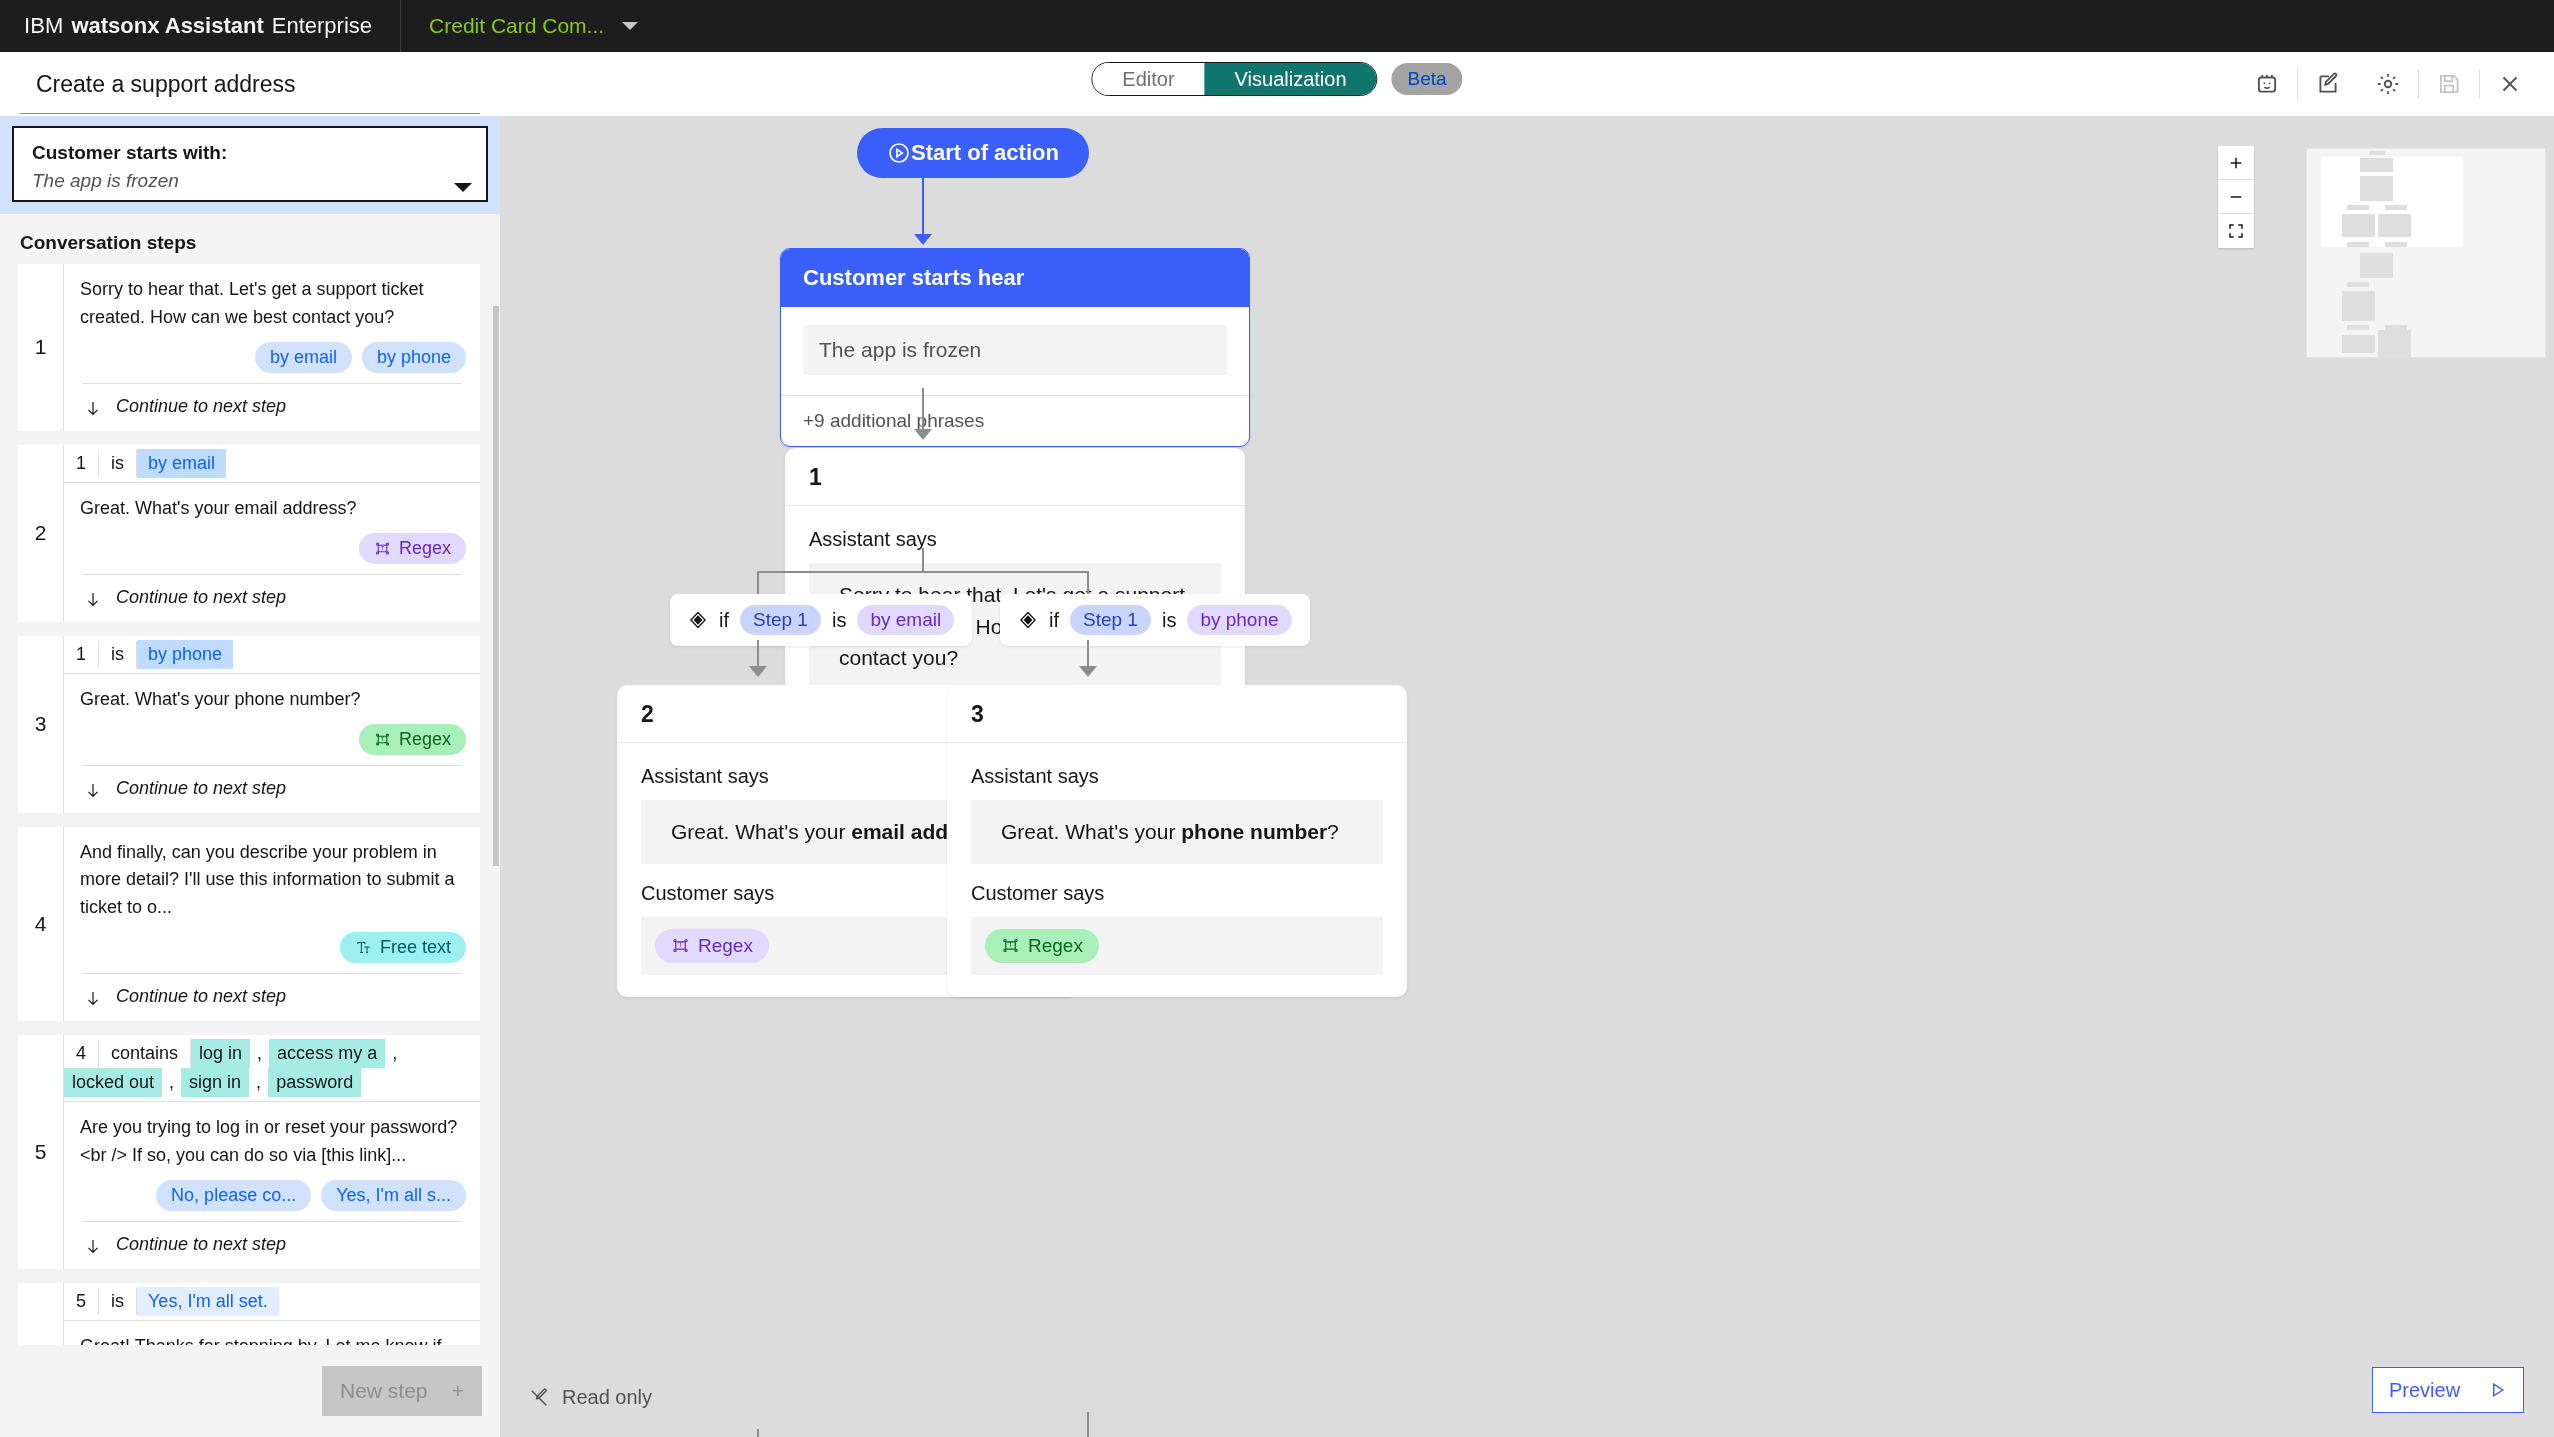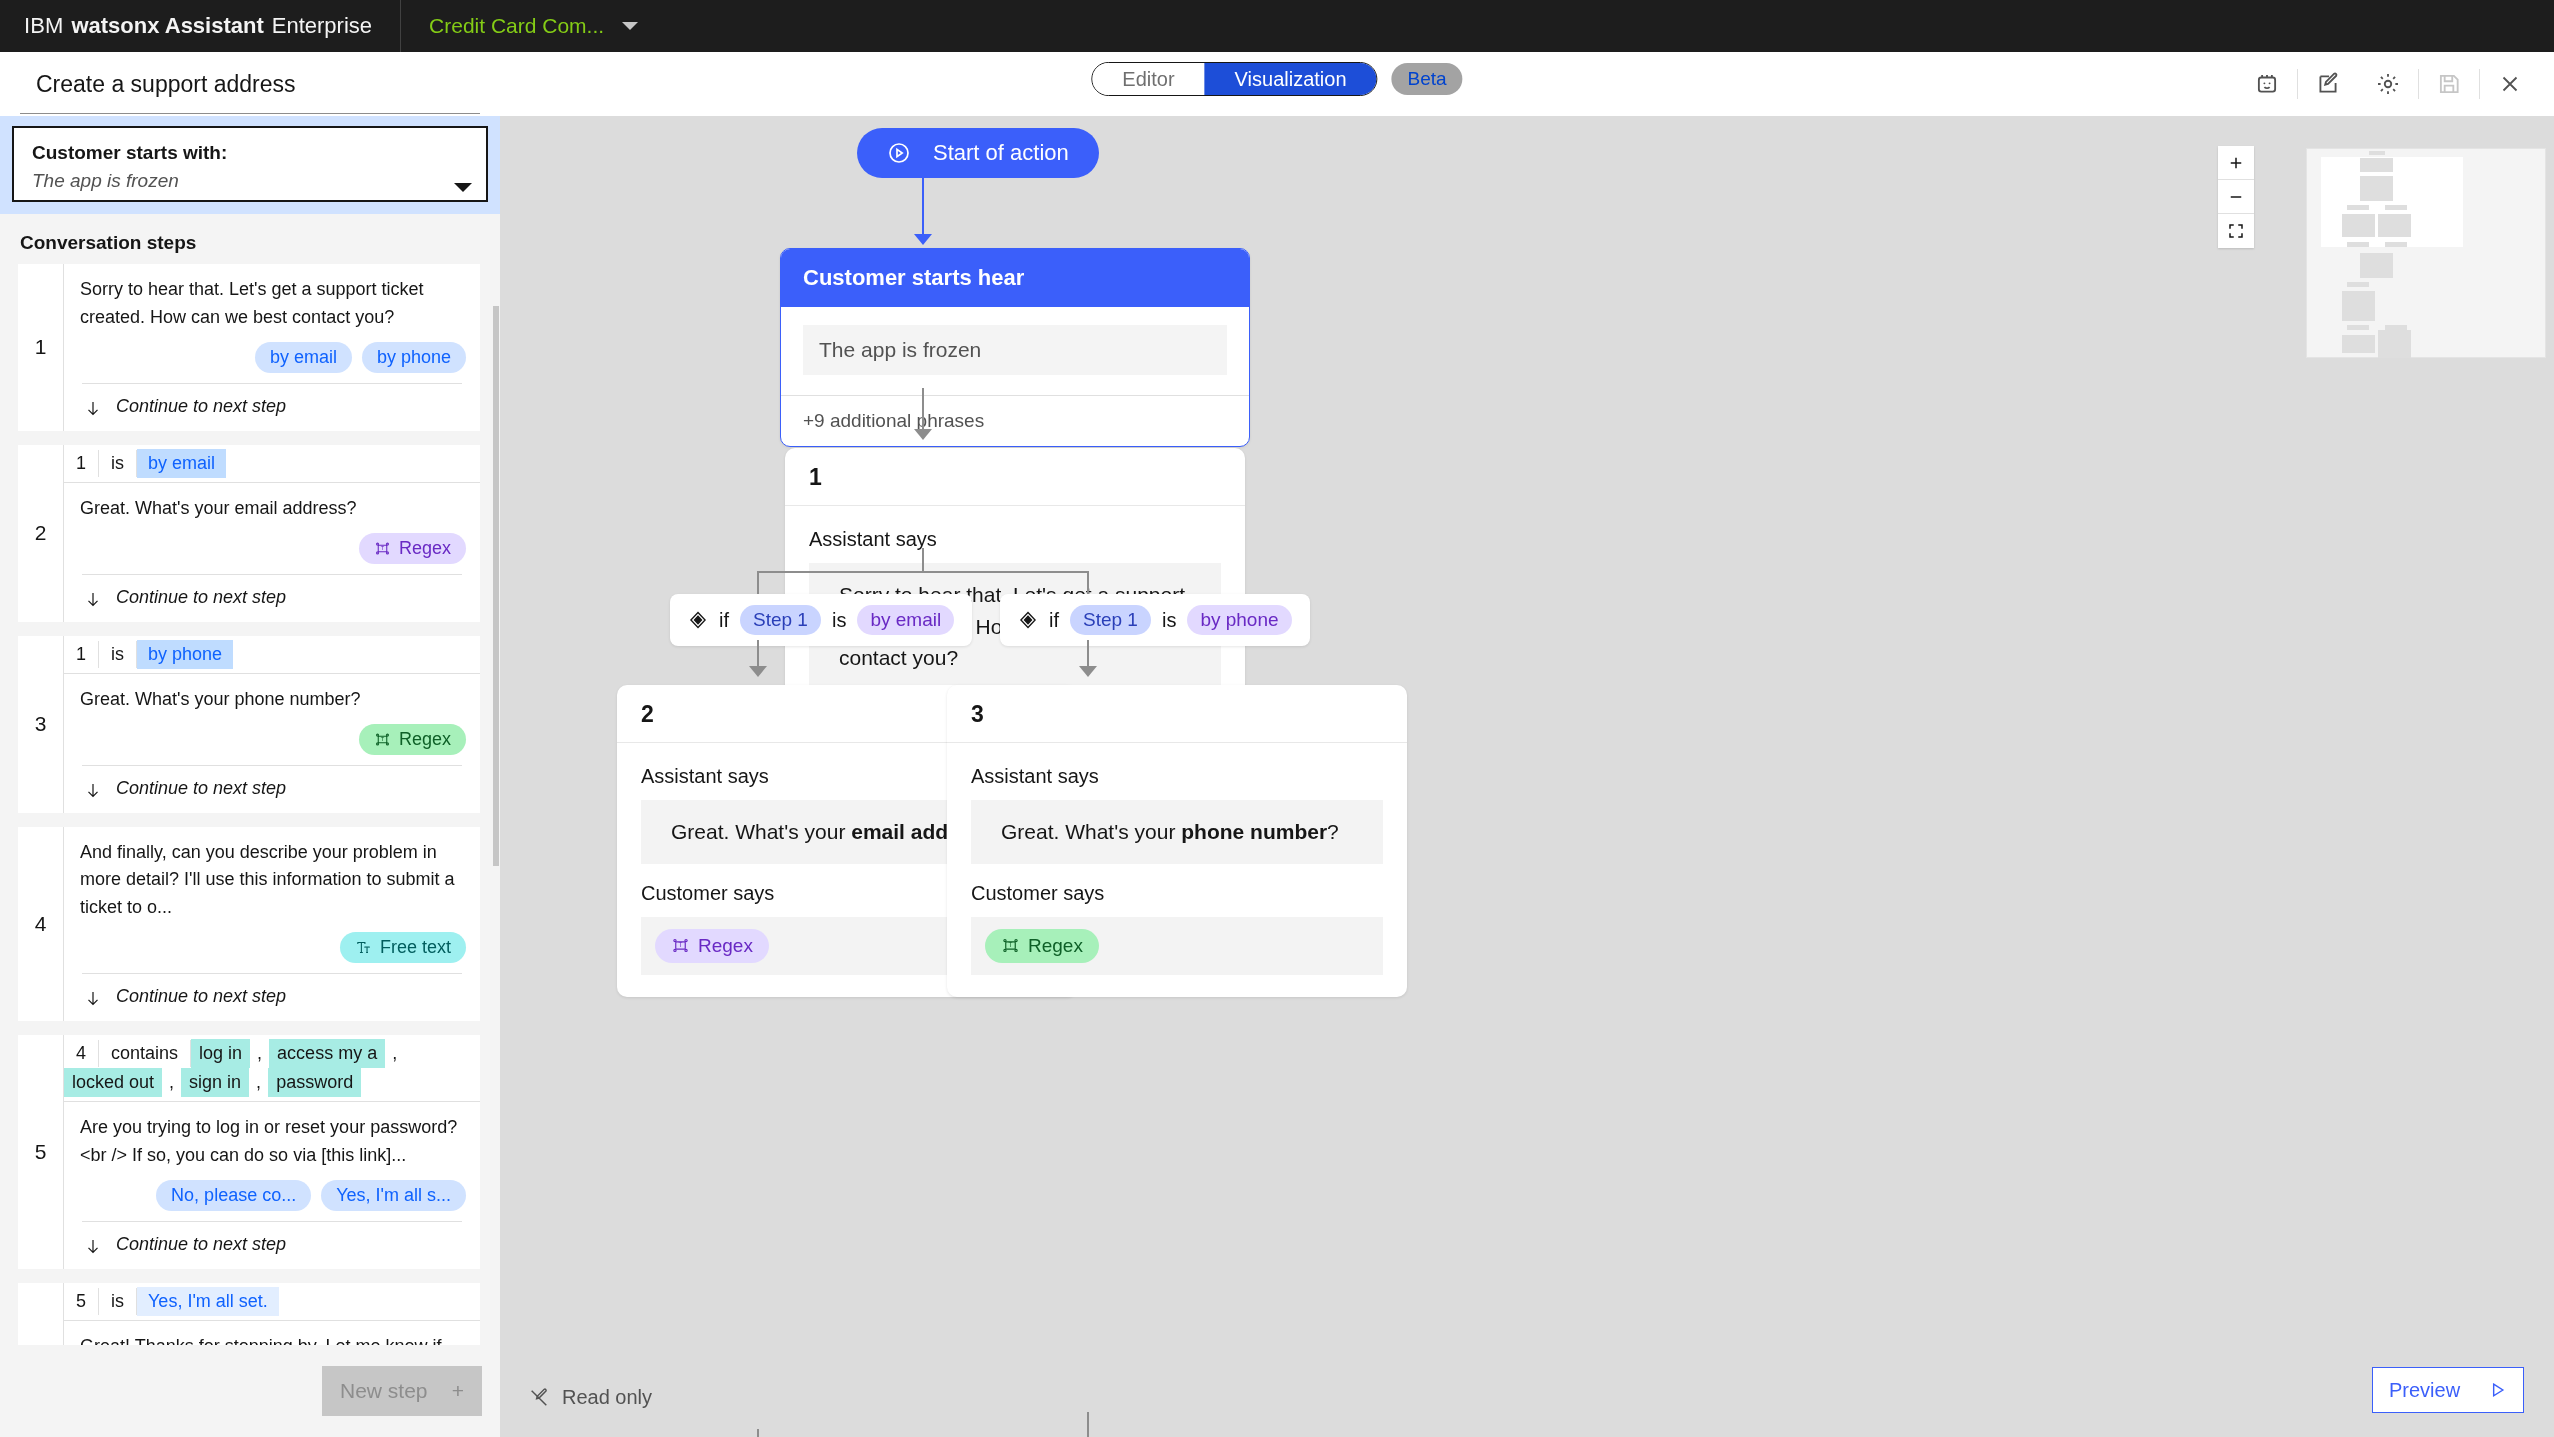--- a/index.html
+++ b/index.html
@@ -51,21 +51,21 @@
     position: absolute; left: 50%; transform: translateX(-50%);
     top: 62px; display: flex; align-items: center; gap: 14px;
   }
   .seg {
     display: flex; border: 1px solid #161616; border-radius: 24px; overflow: hidden; height: 34px;
   }
   .seg button {
     font-family: inherit; font-size: 20px; border: 0; cursor: pointer;
     padding: 0 30px; background: #fff; color: #6f6f6f;
   }
-  .seg button.active { background: #1d4ed8; color: #fff; }
+  .seg button.active { background: #0f766e; color: #fff; }
   .beta-tag {
     background: #a3a3a3; color: #0043ce; font-size: 19px;
     border-radius: 20px; padding: 5px 16px;
   }
   .subbar-right {
     position: absolute; right: 14px; top: 52px; height: 64px;
     display: flex; align-items: center;
   }
   .sicon { width: 60px; height: 64px; display: flex; align-items: center; justify-content: center; cursor: pointer; }
   .sicon svg { stroke: #525252; fill: none; stroke-width: 1.7; }
@@ -141,22 +141,22 @@
 
   
   .canvas {
     position: absolute; top: 116px; left: 500px; width: 2054px; height: 1321px;
     background: #dcdcdc; overflow: hidden;
   }
   .node { position: absolute; }
 
   .start-pill {
     background: #3b5ffa; color: #fff; border-radius: 26px; height: 50px;
-    display: flex; align-items: center; gap: 22px; padding: 0 30px;
-    font-size: 22px; font-weight: 400; cursor: pointer;
+    display: flex; align-items: center; gap: 0; padding: 0 30px;
+    font-size: 22px; font-weight: 700; cursor: pointer;
   }
   .start-pill svg { stroke: #fff; fill: none; stroke-width: 1.7; }
 
   .starts-node {
     width: 470px; background: #fff; border: 1px solid #3b5ffa; border-radius: 10px; overflow: hidden;
     box-shadow: 0 1px 3px rgba(0,0,0,.08);
   }
   .starts-node-head {
     background: #3b5ffa; color: #fff; font-size: 22px; font-weight: 700;
     padding: 16px 22px;

